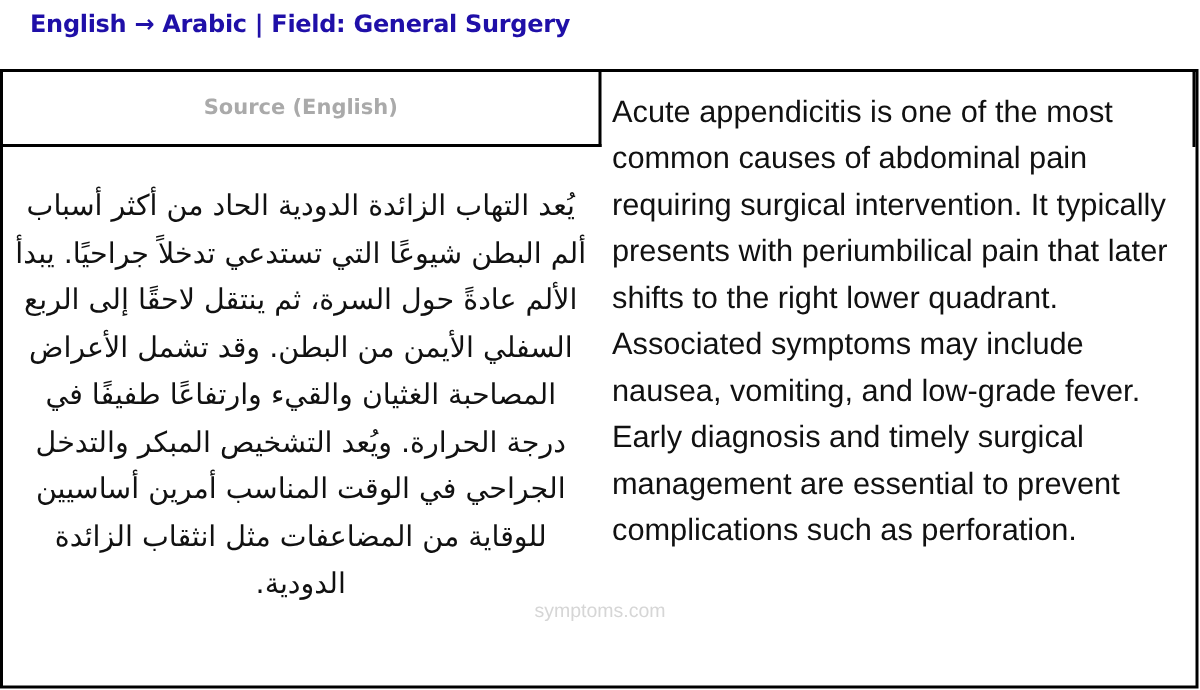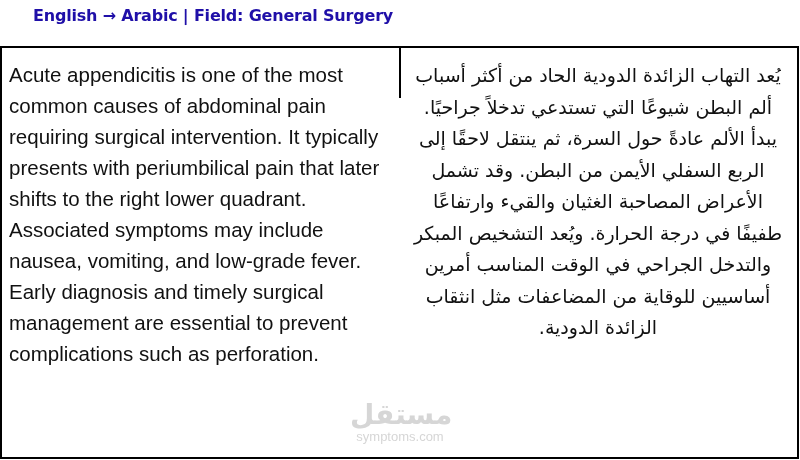--- a/index.html
+++ b/index.html
@@ -1,61 +1,61 @@
 <!DOCTYPE html>
 <html><head>
   <meta charset="utf-8">
   <style>
     html, body { margin: 0; padding: 0; background: #ffffff; }
     body { width: 800px; height: 460px; position: relative; overflow: hidden; font-family: "Liberation Sans", sans-serif; }
     .title {
-      position: absolute; left: 33px; top: 6px;
+      position: absolute; left: 20px; top: 6px;
       font-family: "DejaVu Sans", sans-serif; font-weight: bold;
       font-size: 16px; color: #1f0fa8; letter-spacing: -0.2px;
     }
     .table {
       position: absolute; left: 0; top: 46px; width: 799px; height: 413px;
       box-sizing: border-box; border: 2px solid #000;
       display: grid; grid-template-columns: 399px 1fr; grid-template-rows: 50px 1fr;
     }
     .th {
       display: flex; align-items: center; justify-content: center;
       font-family: "DejaVu Sans", sans-serif; font-weight: bold;
       font-size: 14px; color: #aaaaaa; border-bottom: 2px solid #000;
     }
     .th.left { border-right: 2px solid #000; }
     .td { position: relative; box-sizing: border-box; }
     .td.left { border-right: 2px solid #000; padding: 11px 0 0 7px; }
     .src-text {
       font-family: "Liberation Sans", sans-serif; font-size: 20.5px;
       line-height: 31px; color: #111;
     }
-    .td.right { padding: 12px 10px 0 8px; }
+    .td.right { padding: 24px 10px 0 8px; }
     .ar-text {
       direction: rtl; text-align: center;
       font-family: "DejaVu Sans", sans-serif; font-size: 19px;
       line-height: 31.5px; color: #111;
     }
     .watermark {
       position: absolute; left: 350px; top: 400px; width: 100px; text-align: center;
       color: #d6d6d6; pointer-events: none;
     }
     .watermark .ar { font-family: "DejaVu Sans", sans-serif; font-weight: bold; font-size: 28px; line-height: 30px; }
     .watermark .en { font-family: "Liberation Sans", sans-serif; font-size: 13px; line-height: 14px; }
   </style>
 </head>
 <body>
 
 <div class="title">English → Arabic | Field: General Surgery</div>
 
 <div class="table">
+  <div class="th left">Source (English)</div>
   <div class="td left">
     <div class="src-text">Acute appendicitis is one of the most common causes of abdominal pain requiring surgical intervention. It typically presents with periumbilical pain that later shifts to the right lower quadrant. Associated symptoms may include nausea, vomiting, and low-grade fever. Early diagnosis and timely surgical management are essential to prevent complications such as perforation.</div>
   </div>
   <div class="td right">
     <div class="ar-text">يُعد التهاب الزائدة الدودية الحاد من أكثر أسباب ألم البطن شيوعًا التي تستدعي تدخلاً جراحيًا. يبدأ الألم عادةً حول السرة، ثم ينتقل لاحقًا إلى الربع السفلي الأيمن من البطن. وقد تشمل الأعراض المصاحبة الغثيان والقيء وارتفاعًا طفيفًا في درجة الحرارة. ويُعد التشخيص المبكر والتدخل الجراحي في الوقت المناسب أمرين أساسيين للوقاية من المضاعفات مثل انثقاب الزائدة الدودية.</div>
   </div>
 </div>
 
 <div class="watermark">
-  <div class="ar">مستقل</div>
   <div class="en">symptoms.com</div>
 </div>
 
 </body></html>

